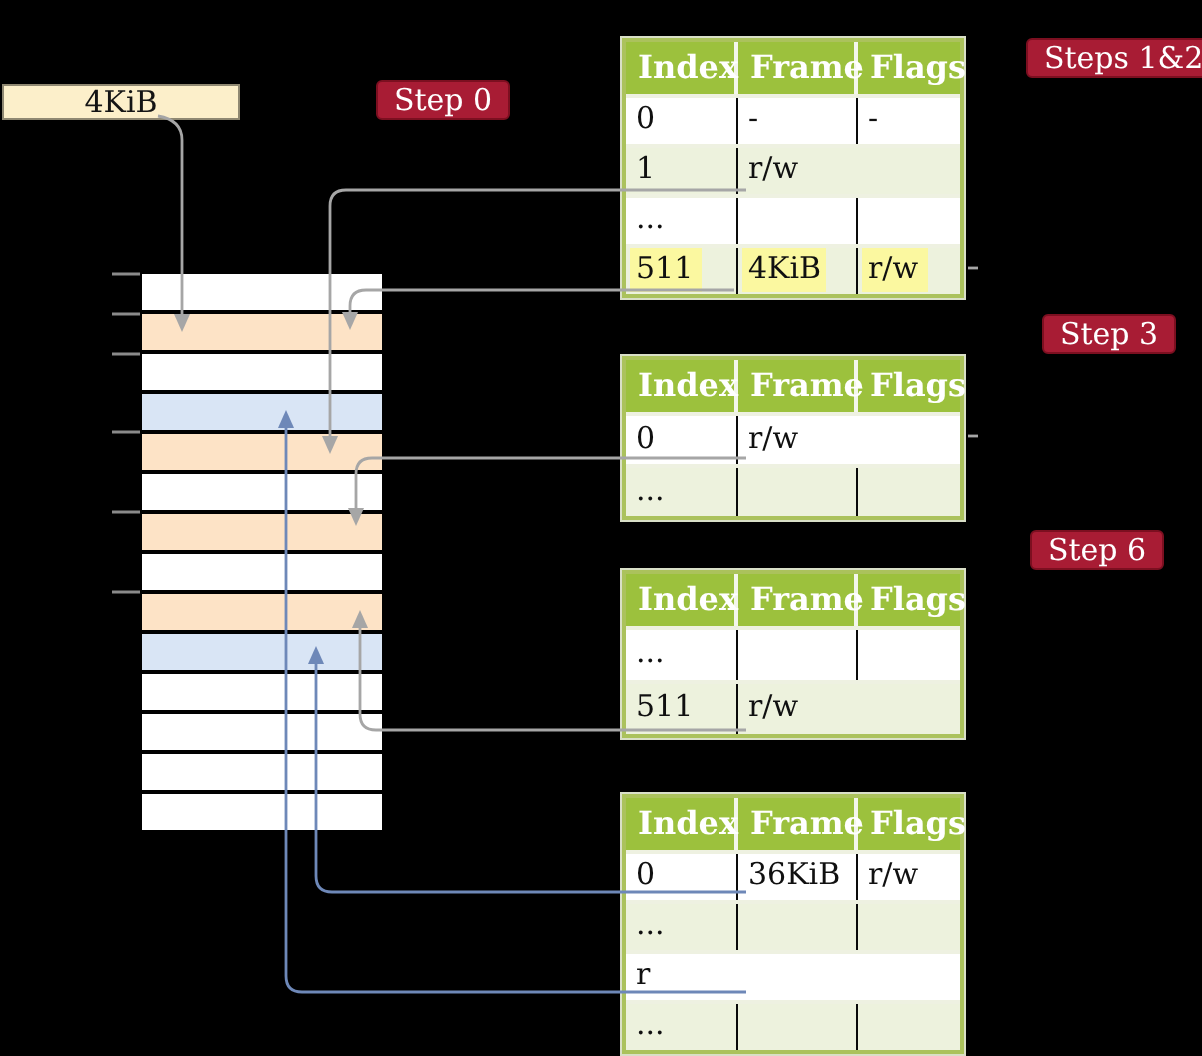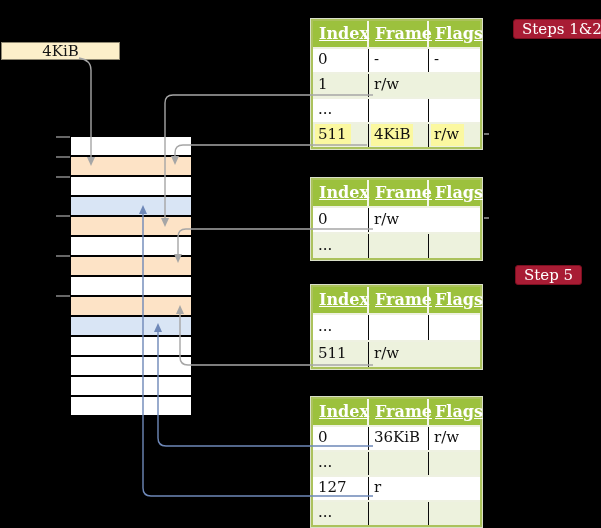--- a/index.html
+++ b/index.html
@@ -26,21 +26,21 @@
   
   .ptable{position:absolute;left:311px;width:171px;box-sizing:border-box;
           border:2px solid #abc25c;box-shadow:0 0 0 1px #d9dfc7;background:#fff;--rh:25px;}
   .pt1{top:19px;}
   .pt2{top:178px;--rh:26px;}
   .pt3{top:285px;--rh:27px;}
   .pt4{top:397px;}
   .trow{display:grid;grid-template-columns:56px 60px 1fr;box-sizing:border-box;}
   .thead{height:26px;background:#9cc13d;}
   .thead .cell{color:#fff;font-weight:bold;font-size:16px;line-height:26px;padding-left:6px;
-               border-right:2px solid #f4f6ec;box-sizing:border-box;text-decoration:underline;}
+               border-right:2px solid #f4f6ec;box-sizing:border-box;}
   .thead .cell:last-child{border-right:none;}
   .tbody{height:var(--rh);border-top:2px solid #eef1e1;}
   .tbody .cell{font-size:15px;line-height:calc(var(--rh) - 4px);padding-left:5px;color:#101010;
                border-right:1px solid #0a0a0a;box-sizing:border-box;overflow:hidden;}
   .tbody .cell:last-child{border-right:none;}
   .row-even{background:#ffffff;}
   .row-odd{background:#edf2dd;}
   .hl{background:#fbf8a0;display:inline-block;min-width:72%;box-sizing:border-box;
       padding:0 2px 1px 3px;margin-left:-3px;}
   
@@ -48,22 +48,24 @@
   #overlay path{fill:none;stroke-width:1.4px;}
   #overlay .tickline{stroke:#8a8a8a;stroke-width:1.5px;}
 </style>
 </head>
 <body>
 
 <div id="stage">
 
   <div class="framebox">4KiB</div>
 
+  <div class="badge b0">Step 0</div>
   <div class="badge b12">Steps 1&amp;2</div>
-  <div class="badge b4">Step 5</div>
+  <div class="badge b3">Step 3</div>
+  <div class="badge b4">Step 6</div>
 
   <div class="memstack" id="memstack">
       <div class="frame frame-white"></div>
       <div class="frame frame-orange"></div>
       <div class="frame frame-white"></div>
       <div class="frame frame-blue"></div>
       <div class="frame frame-orange"></div>
       <div class="frame frame-white"></div>
       <div class="frame frame-orange"></div>
       <div class="frame frame-white"></div>
@@ -143,21 +145,20 @@
         <div class="cell">0</div>
         <div class="cell">36KiB</div>
         <div class="cell">r/w</div>
       </div>
       <div class="trow tbody row-odd">
         <div class="cell">...</div>
         <div class="cell"></div>
         <div class="cell"></div>
       </div>
       <div class="trow tbody row-even">
-        <div class="cell">127</div>
         <div class="cell">r</div>
       </div>
       <div class="trow tbody row-odd">
         <div class="cell">...</div>
         <div class="cell"></div>
         <div class="cell"></div>
       </div>
     </div>
 
   <svg id="overlay" width="601" height="528">

